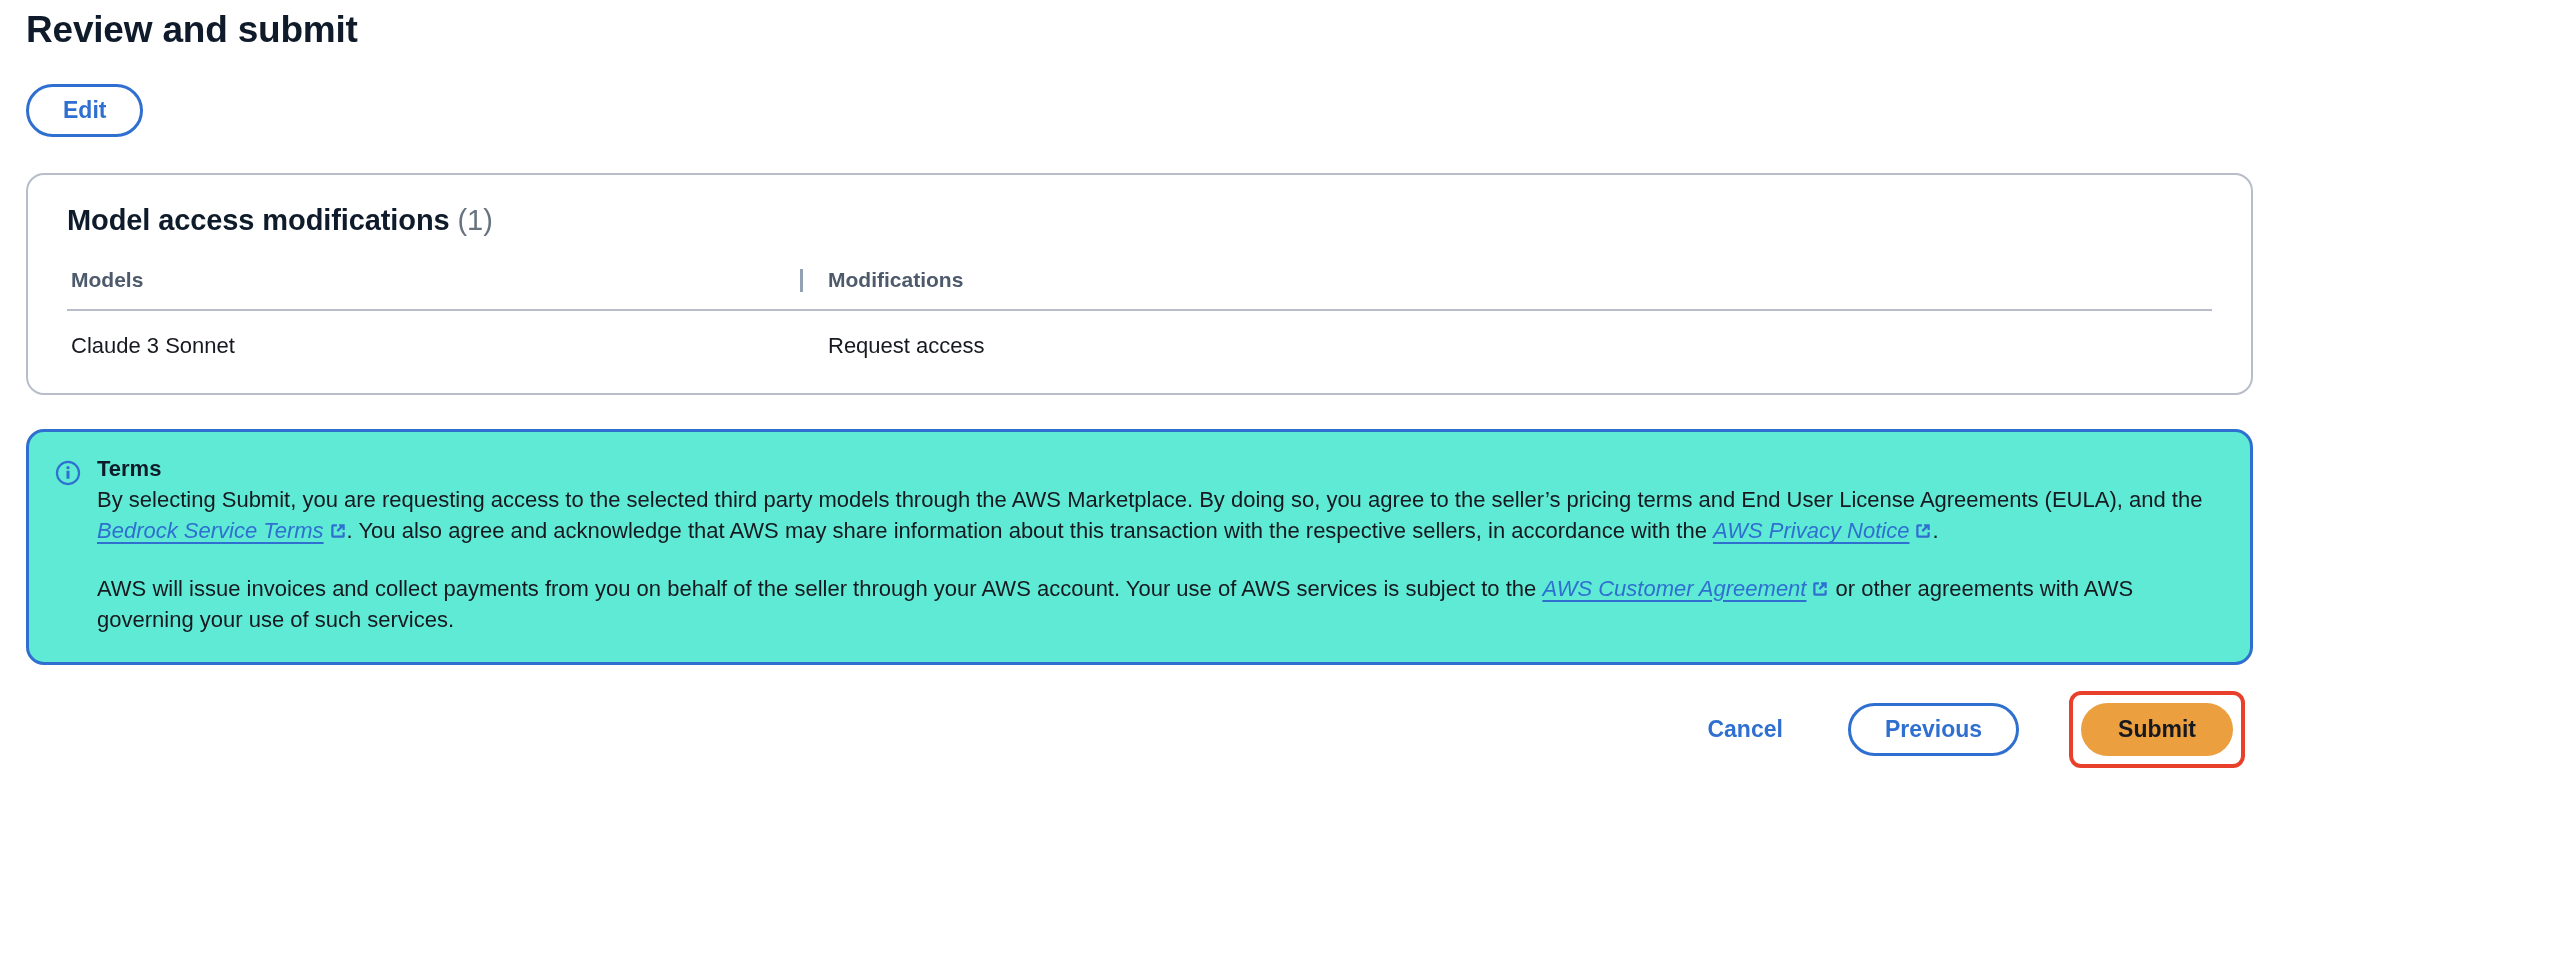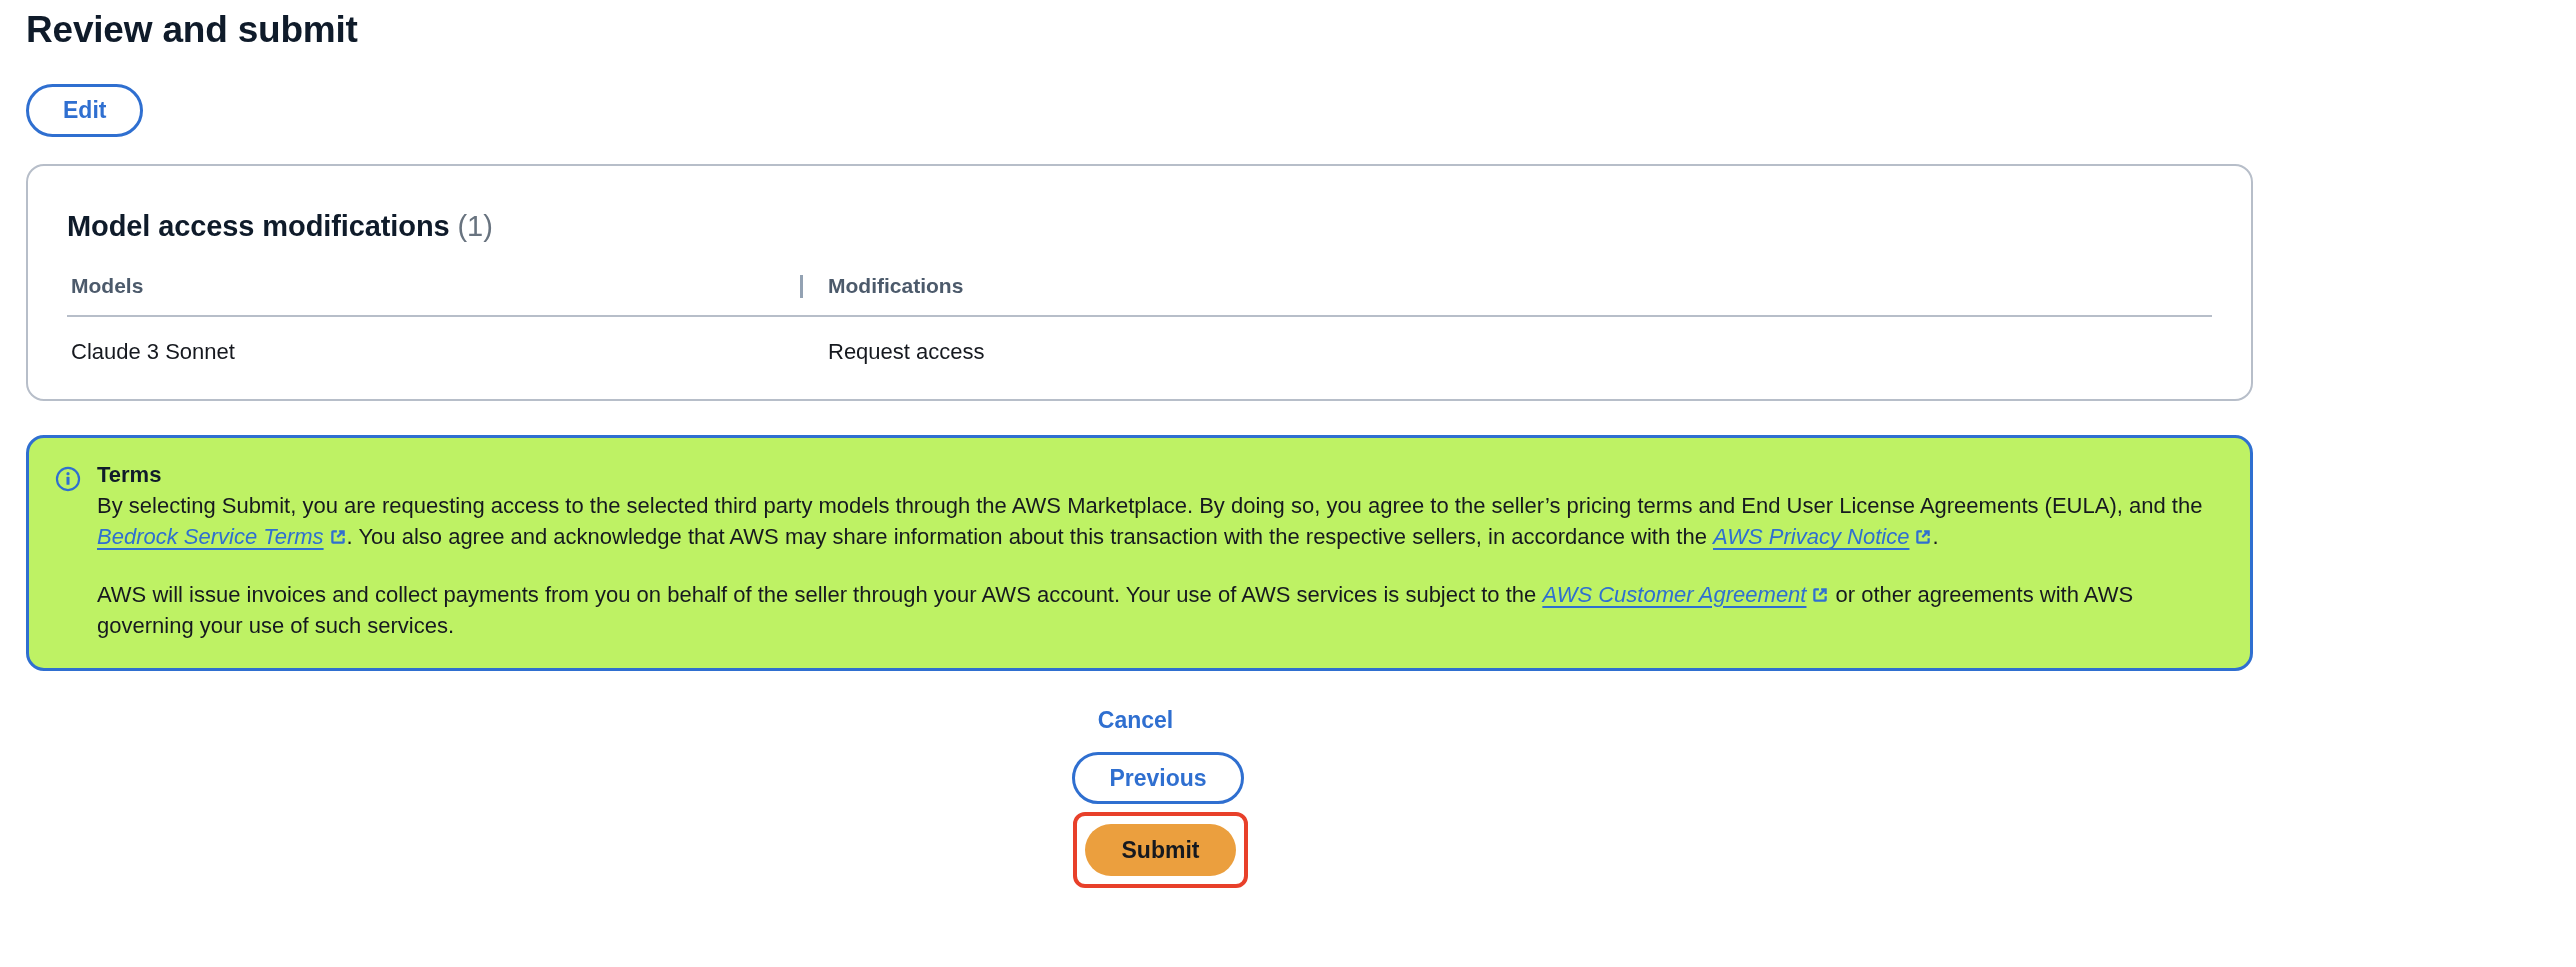--- a/index.html
+++ b/index.html
@@ -61,25 +61,25 @@
     font-size: 23px;
     font-weight: 700;
     border-radius: 984px;
     padding: 10px 34px;
     line-height: 1.15;
   }
 
   
   .card {
     box-sizing: border-box;
-    margin-top: 27px;
+    margin-top: 36px;
     border: 2px solid #b7bec9;
     border-radius: 18px;
     background: #ffffff;
-    padding: 43px 39px 34px 39px;
+    padding: 28px 39px 34px 39px;
   }
   .card-title {
     font-size: 29px;
     font-weight: 700;
     color: #0f1b2a;
     letter-spacing: -0.1px;
     line-height: 1.2;
   }
   .card-title .counter {
     color: #68737f;
@@ -122,21 +122,21 @@
   }
   .tbl td.cell-model { padding-left: 4px; }
   .tbl td.cell-mod   { padding-left: 28px; }
 
   
   .alert {
     box-sizing: border-box;
     margin-top: 34px;
     border: 3px solid #2f6fd0;
     border-radius: 18px;
-    background: #bef264;
+    background: #5eead4;
     padding: 23px 28px 27px 26px;
     display: flex;
     align-items: flex-start;
     gap: 16px;
   }
   .info-icon {
     flex: none;
     width: 26px;
     height: 26px;
     margin-top: 5px;
@@ -171,24 +171,23 @@
     margin-left: 5px;
     width: 18px;
     height: 18px;
   }
 
   
   .footer {
     display: flex;
     align-items: center;
     justify-content: flex-end;
-    gap: 8px;
+    gap: 0;
     margin-top: 26px;
     padding-right: 8px;
-    flex-direction: column;
   }
   .btn-link {
     border: none;
     background: transparent;
     color: #2f6fd0;
     font-size: 23px;
     font-weight: 700;
     padding: 10px 20px;
     line-height: 1.15;
   }

